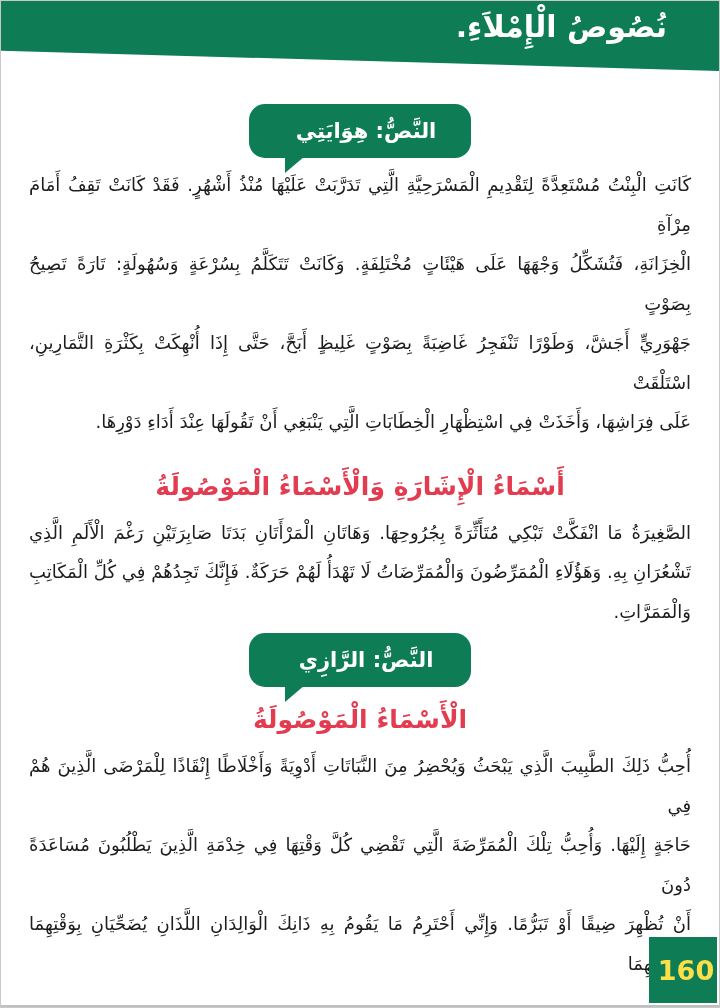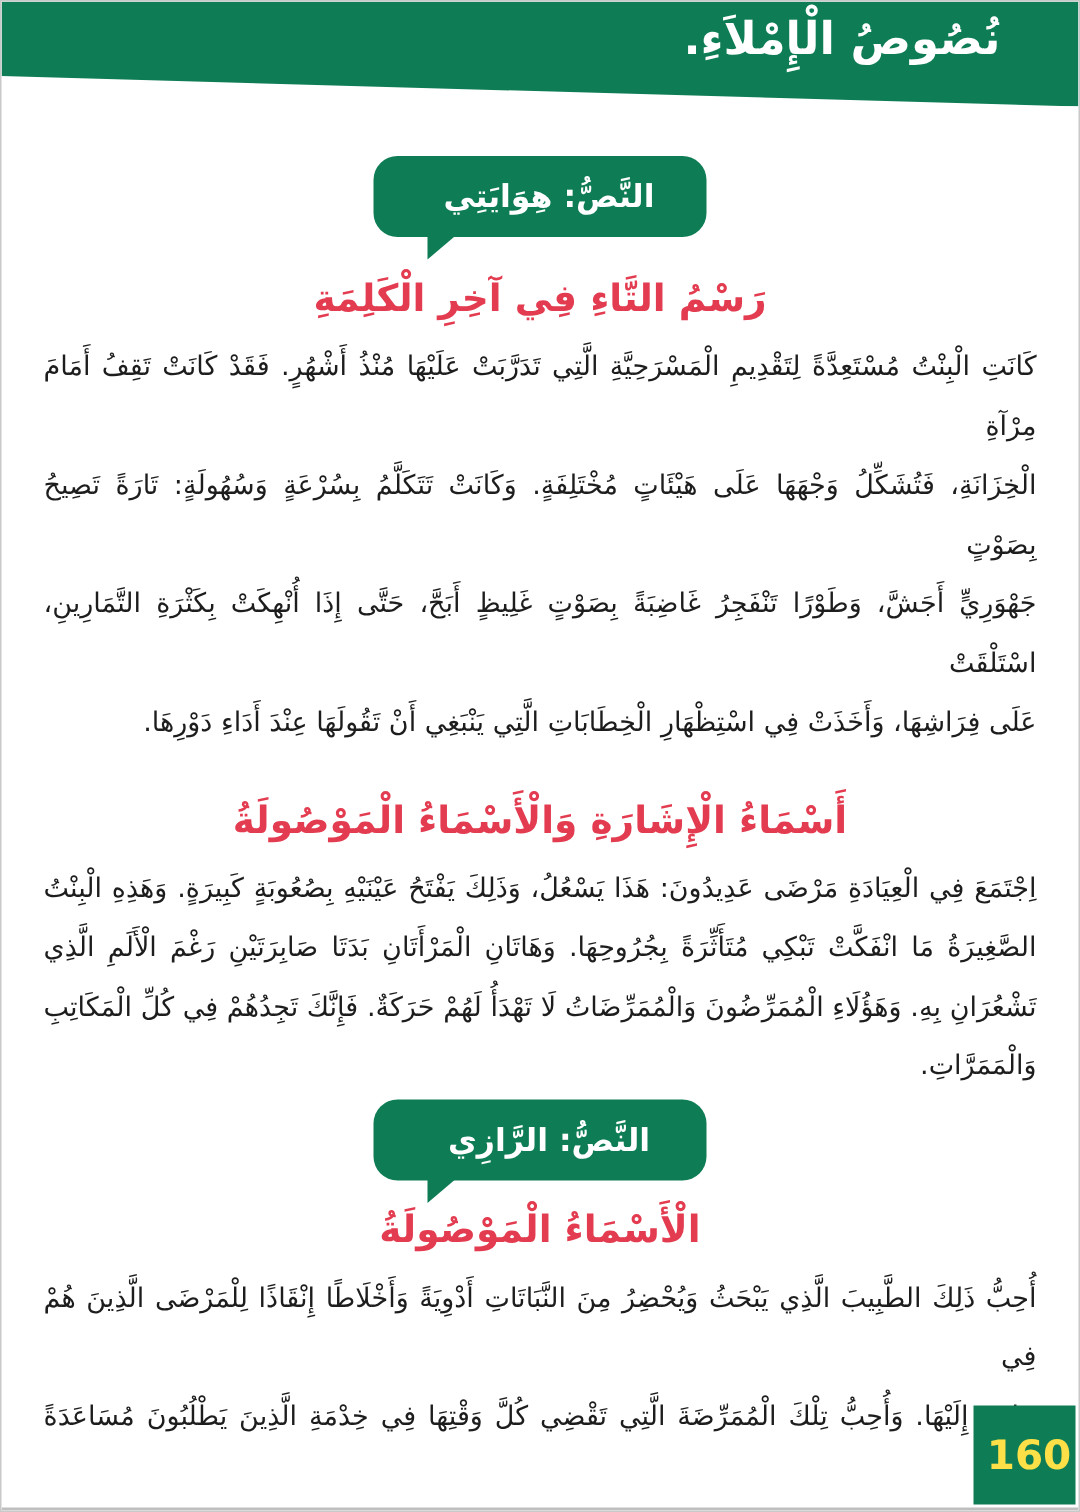--- a/index.html
+++ b/index.html
@@ -94,33 +94,31 @@
   </div>
 
   <div class="content">
 
     <div class="bubble-row">
       <div class="bubble">
         <span class="bubble-label" dir="rtl">النَّصُّ: هِوَايَتِي</span>
       </div>
     </div>
 
-    <h2 class="red-heading" dir="rtl">رَسْمُ التَّاءِ فِي آخِرِ الْكَلِمَةِ</h2>
 
     <div class="para">
       <div class="line">كَانَتِ الْبِنْتُ مُسْتَعِدَّةً لِتَقْدِيمِ الْمَسْرَحِيَّةِ الَّتِي تَدَرَّبَتْ عَلَيْهَا مُنْذُ أَشْهُرٍ. فَقَدْ كَانَتْ تَقِفُ أَمَامَ مِرْآةِ</div>
       <div class="line">الْخِزَانَةِ، فَتُشَكِّلُ وَجْهَهَا عَلَى هَيْئَاتٍ مُخْتَلِفَةٍ. وَكَانَتْ تَتَكَلَّمُ بِسُرْعَةٍ وَسُهُولَةٍ: تَارَةً تَصِيحُ بِصَوْتٍ</div>
       <div class="line">جَهْوَرِيٍّ أَجَشَّ، وَطَوْرًا تَنْفَجِرُ غَاضِبَةً بِصَوْتٍ غَلِيظٍ أَبَحَّ، حَتَّى إِذَا أُنْهِكَتْ بِكَثْرَةِ التَّمَارِينِ، اسْتَلْقَتْ</div>
       <div class="line last">عَلَى فِرَاشِهَا، وَأَخَذَتْ فِي اسْتِظْهَارِ الْخِطَابَاتِ الَّتِي يَنْبَغِي أَنْ تَقُولَهَا عِنْدَ أَدَاءِ دَوْرِهَا.</div>
     </div>
 
     <h2 class="red-heading gap-lg" dir="rtl">أَسْمَاءُ الْإِشَارَةِ وَالْأَسْمَاءُ الْمَوْصُولَةُ</h2>
 
     <div class="para">
-      <div class="line">اِجْتَمَعَ فِي الْعِيَادَةِ مَرْضَى عَدِيدُونَ: هَذَا يَسْعُلُ، وَذَلِكَ يَفْتَحُ عَيْنَيْهِ بِصُعُوبَةٍ كَبِيرَةٍ. وَهَذِهِ الْبِنْتُ</div>
       <div class="line">الصَّغِيرَةُ مَا انْفَكَّتْ تَبْكِي مُتَأَثِّرَةً بِجُرُوحِهَا. وَهَاتَانِ الْمَرْأَتَانِ بَدَتَا صَابِرَتَيْنِ رَغْمَ الْأَلَمِ الَّذِي</div>
       <div class="line">تَشْعُرَانِ بِهِ. وَهَؤُلَاءِ الْمُمَرِّضُونَ وَالْمُمَرِّضَاتُ لَا تَهْدَأُ لَهُمْ حَرَكَةٌ. فَإِنَّكَ تَجِدُهُمْ فِي كُلِّ الْمَكَاتِبِ</div>
       <div class="line last">وَالْمَمَرَّاتِ.</div>
     </div>
 
     <div class="bubble-row">
       <div class="bubble" style="margin-top:2px">
         <span class="bubble-label" dir="rtl">النَّصُّ: الرَّازِي</span>
       </div>
     </div>

